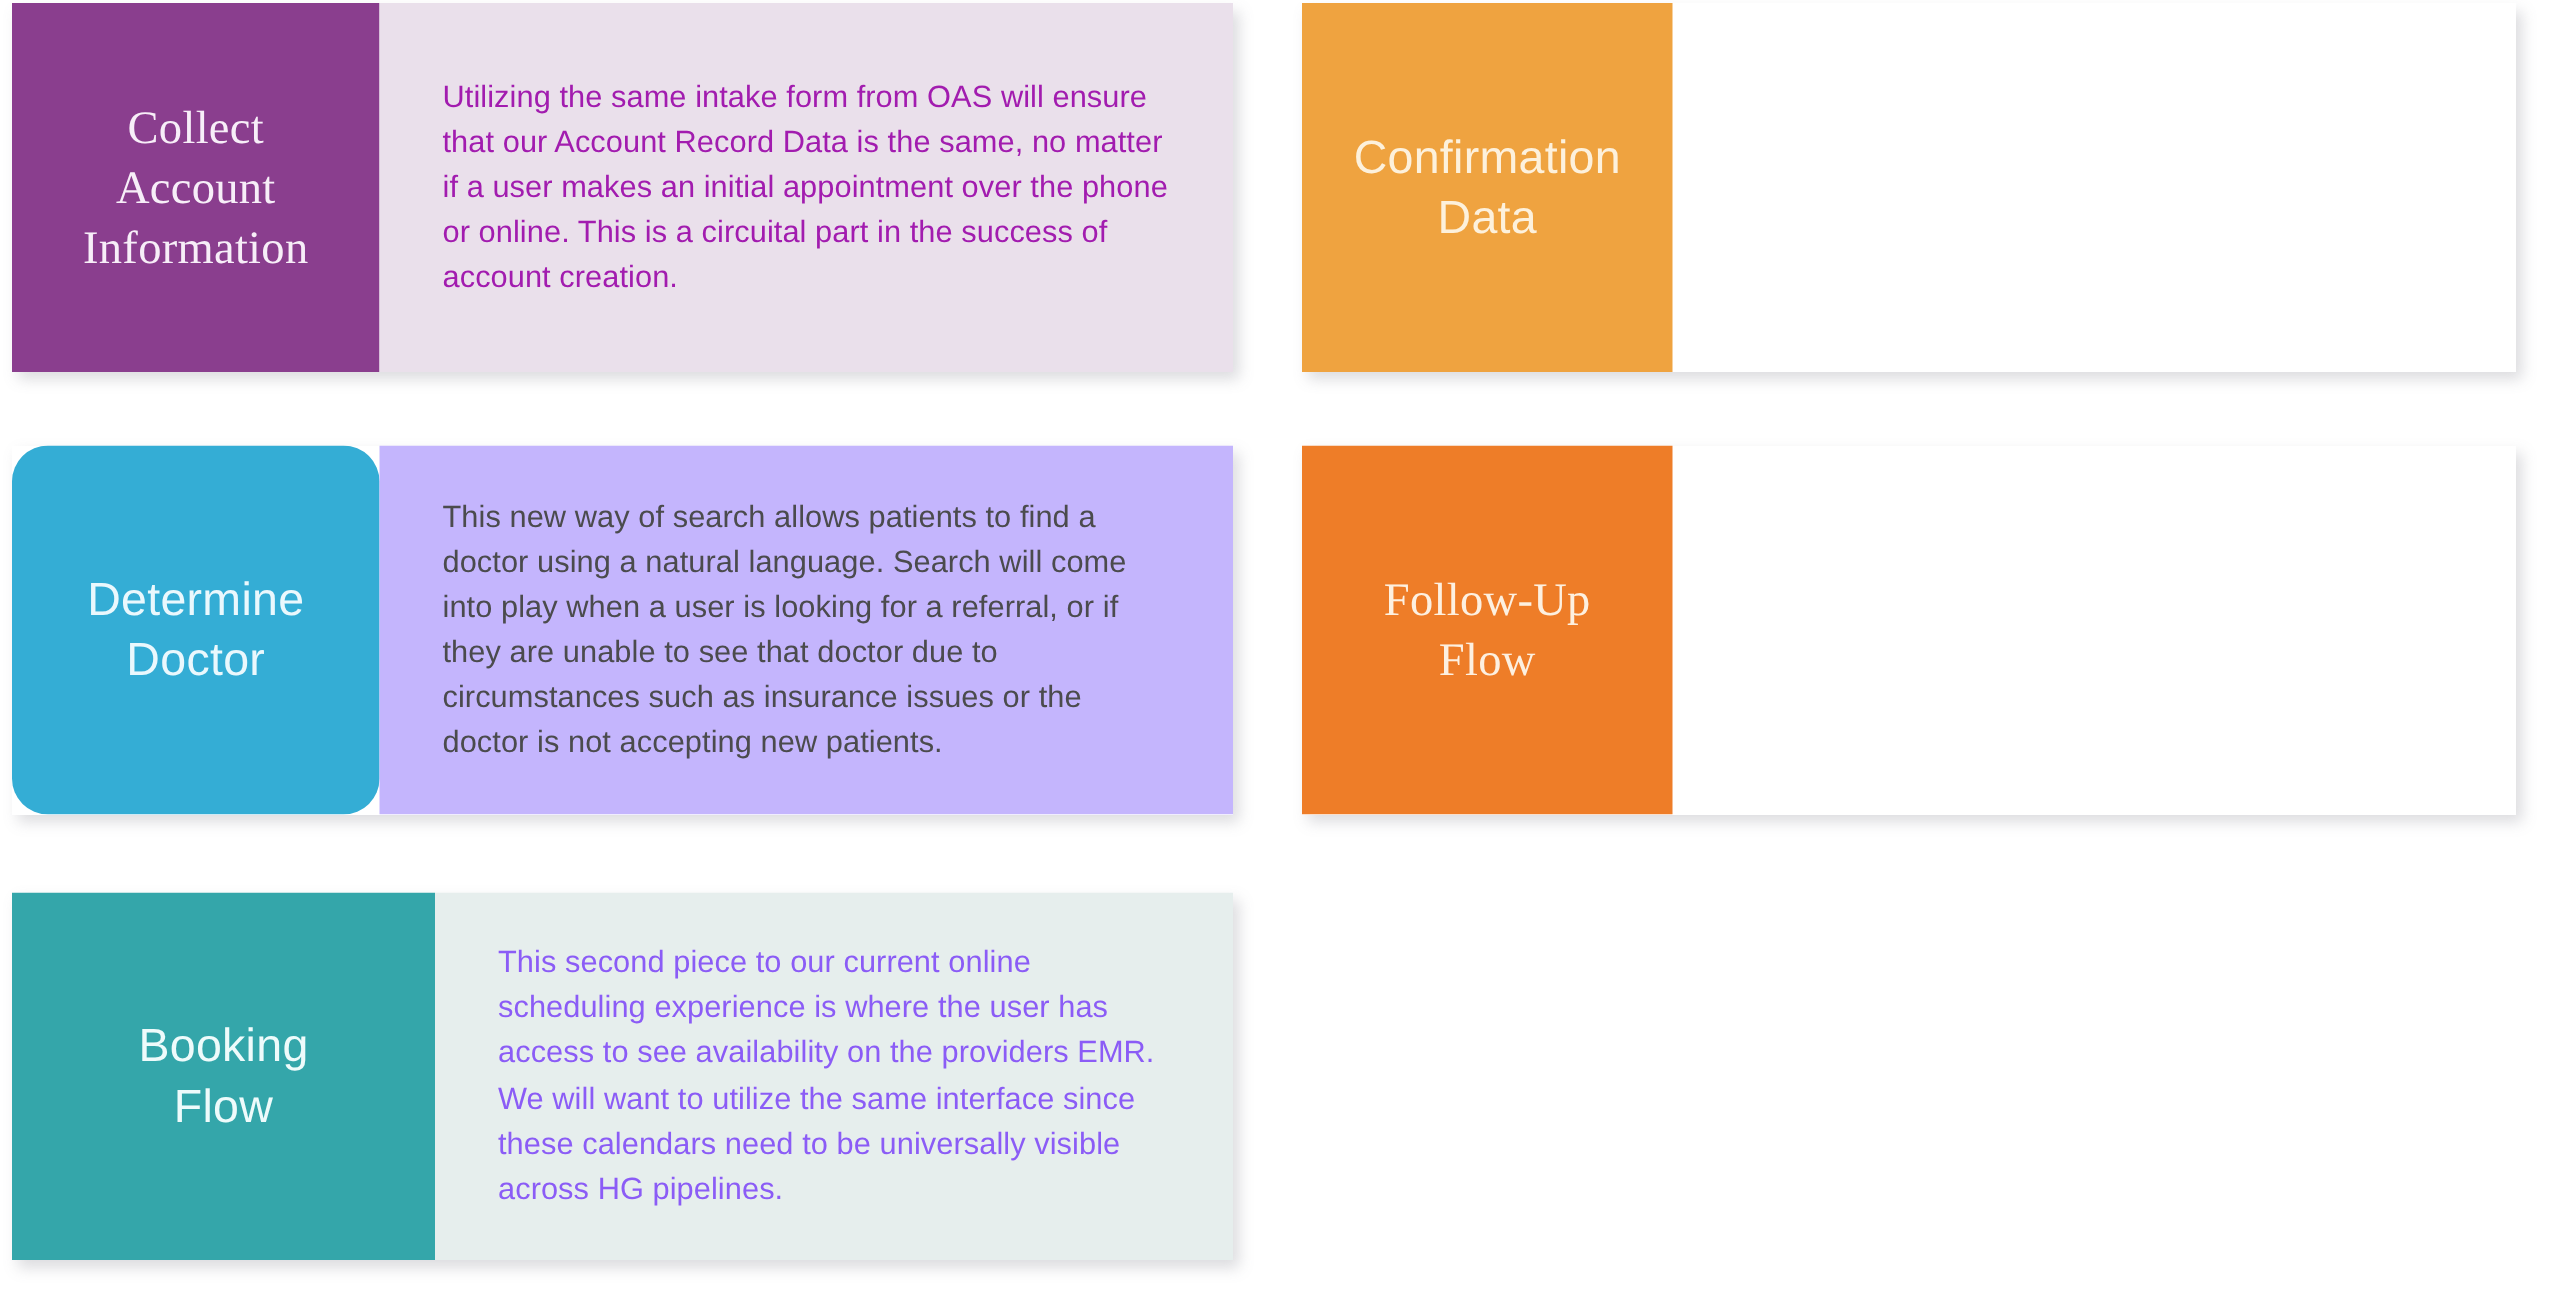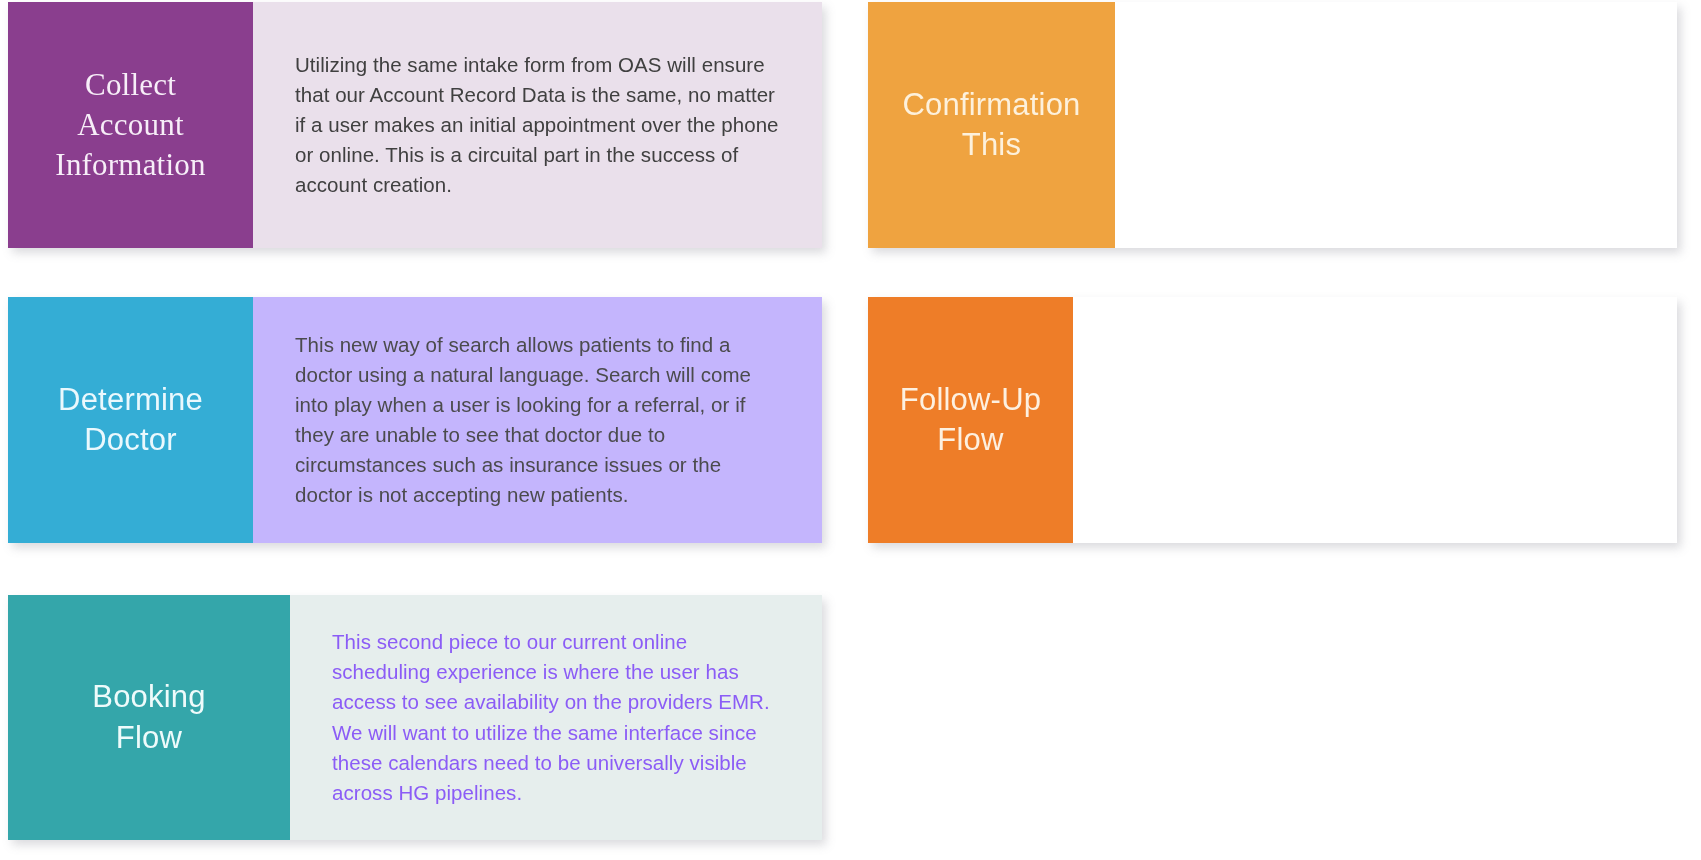--- a/index.html
+++ b/index.html
@@ -67,21 +67,21 @@
   
   .card-1 { left: 8px;   top: 2px;   width: 814px; height: 246px; }
   .card-2 { left: 868px; top: 2px;   width: 809px; height: 246px; }
   .card-3 { left: 8px;   top: 297px; width: 814px; height: 246px; }
   .card-4 { left: 868px; top: 297px; width: 809px; height: 246px; }
   .card-5 { left: 8px;   top: 595px; width: 814px; height: 245px; }
 
   .card-1 .card-header { width: 245px; font-family: Liberation Serif, serif; }
   .card-2 .card-header { width: 247px; }
   .card-3 .card-header { width: 245px; }
-  .card-4 .card-header { width: 205px; }
+  .card-4 .card-header { width: 247px; font-family: Liberation Serif, serif; }
   .card-5 .card-header { width: 282px; }
 
   .card-1 .card-body { padding: 0 42px 0 42px; }
   .card-2 .card-body { padding: 0 36px 0 40px; }
   .card-3 .card-body { padding: 0 42px 0 42px; }
   .card-4 .card-body { padding: 0 36px 0 40px; }
   .card-5 .card-body { padding: 0 42px 0 42px; }
 
   
   .theme-purple .card-header { background: #8a3e8e; }
@@ -109,33 +109,33 @@
 
 <div id="board">
 
   <div class="card card-1 theme-purple">
     <div class="card-header" style="background: rgb(138, 62, 142);">
       <div class="card-title" style="color: rgb(247, 238, 248);">Collect
 Account
 Information</div>
     </div>
     <div class="card-body" style="background: rgb(234, 224, 235);">
-      <p class="card-text" style="color: #404040;">Utilizing the same intake form from OAS will ensure that our Account Record Data is the same, no matter if a user makes an initial appointment over the phone or online. This is a circuital part in the success of account creation.</p>
+      <p class="card-text" style="color: #a21caf;">Utilizing the same intake form from OAS will ensure that our Account Record Data is the same, no matter if a user makes an initial appointment over the phone or online. This is a circuital part in the success of account creation.</p>
     </div>
   </div>
 
   <div class="card card-2 theme-amber">
     <div class="card-header" style="background: rgb(239, 163, 64);">
       <div class="card-title" style="color: rgb(253, 241, 220);">Confirmation
-This</div>
+Data</div>
     </div>
   </div>
 
   <div class="card card-3 theme-sky">
-    <div class="card-header" style="background: rgb(52, 173, 213);">
+    <div class="card-header" style="background: rgb(52, 173, 213); border-radius: 24px;">
       <div class="card-title" style="color: rgb(234, 248, 253);">Determine
 Doctor</div>
     </div>
     <div class="card-body" style="background: #c4b5fd;">
       <p class="card-text" style="color: rgb(75, 75, 77);">This new way of search allows patients to find a doctor using a natural language. Search will come into play when a user is looking for a referral, or if they are unable to see that doctor due to  circumstances such as insurance issues or the doctor is not accepting new patients.</p>
     </div>
   </div>
 
   <div class="card card-4 theme-orange">
     <div class="card-header" style="background: rgb(238, 125, 40);">

